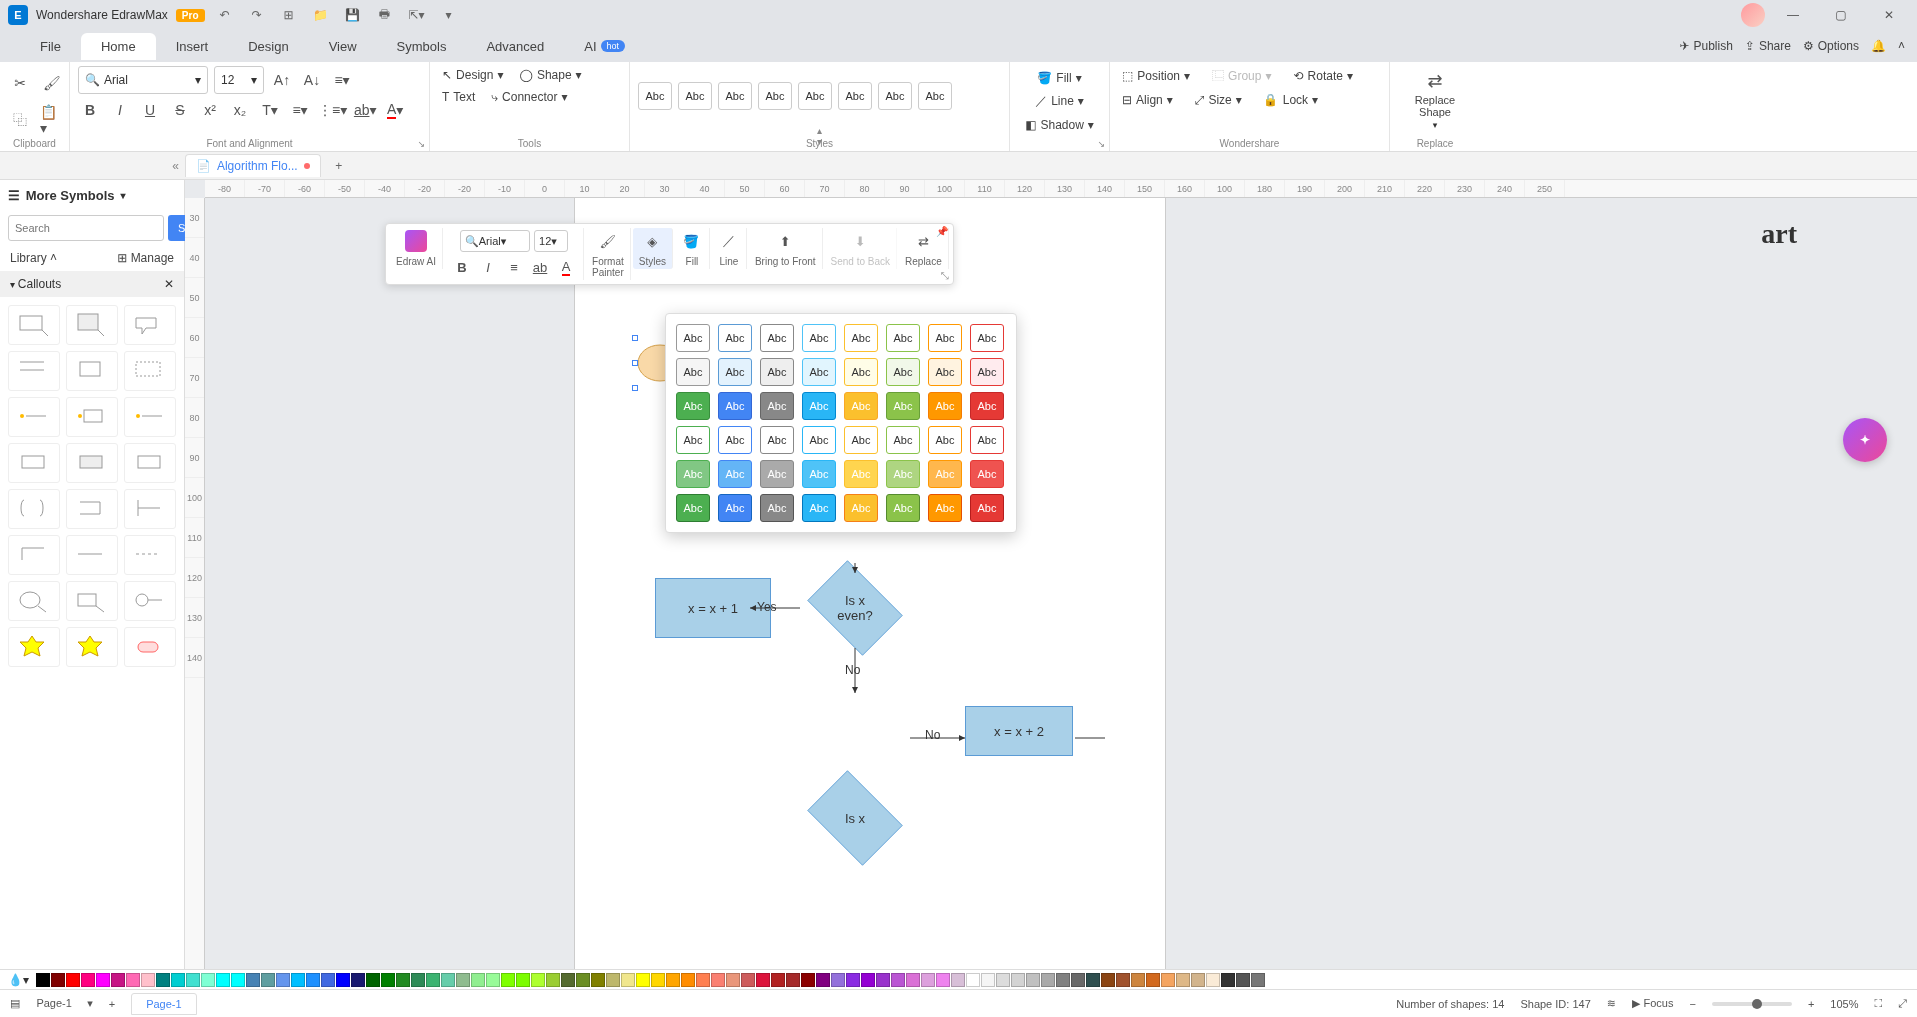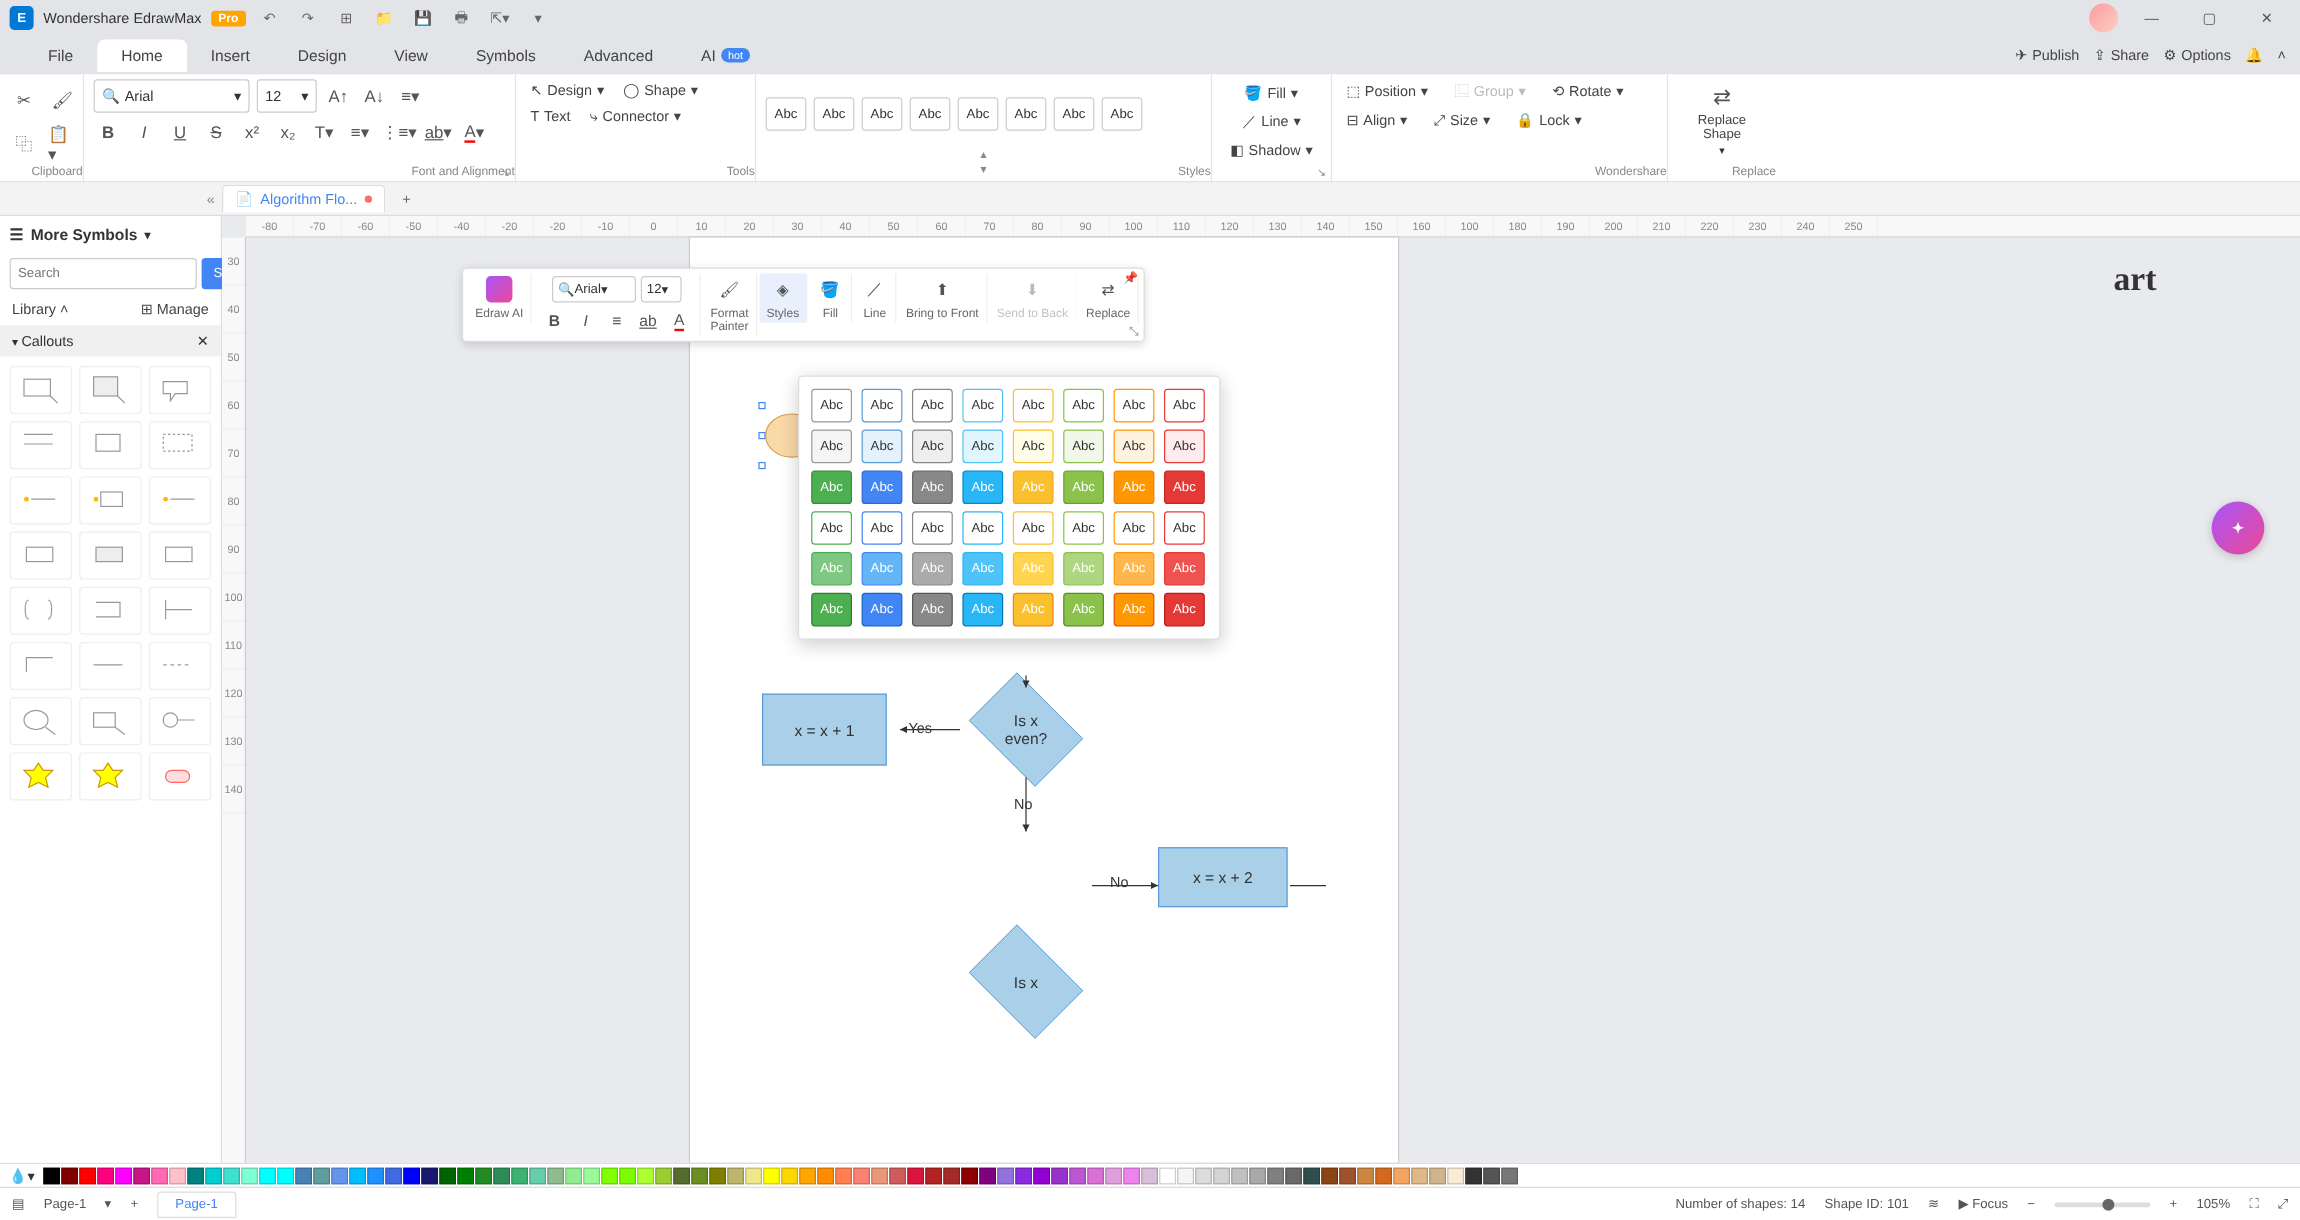--- a/index.html
+++ b/index.html
@@ -17,21 +17,21 @@
 .menu-item{padding:6px 20px;font-size:13px;color:#444;cursor:pointer}
 .menu-item.active{background:#fff;border-radius:6px 6px 0 0}
 .menu-ai{display:flex;align-items:center;gap:4px}
 .hot-badge{background:#4285f4;color:#fff;font-size:9px;padding:1px 6px;border-radius:8px}
 .menu-spacer{flex:1}
 .menu-right{display:flex;gap:12px;padding-right:12px;align-items:center}
 .menu-right-item{display:flex;align-items:center;gap:4px;font-size:12px;color:#444;cursor:pointer}
 
 .ribbon{height:90px;background:#fff;display:flex;border-bottom:1px solid #ddd}
 .ribbon-group{border-right:1px solid #e5e5e5;padding:4px 8px;display:flex;flex-direction:column;position:relative}
-.ribbon-group-label{position:absolute;bottom:2px;left:0;right:0;text-align:right;font-size:10px;color:#888}
+.ribbon-group-label{position:absolute;bottom:2px;left:0;right:0;text-align:center;font-size:10px;color:#888}
 .ribbon-group .tools{display:flex;gap:4px;flex-wrap:wrap;align-items:center}
 .ribbon-btn{min-width:24px;height:24px;display:flex;align-items:center;justify-content:center;color:#555;cursor:pointer;font-size:14px;border-radius:3px}
 .font-select{width:130px;height:28px;border:1px solid #ccc;border-radius:3px;display:flex;align-items:center;padding:0 6px;font-size:12px;gap:4px}
 .size-select{width:50px;height:28px;border:1px solid #ccc;border-radius:3px;display:flex;align-items:center;padding:0 6px;font-size:12px}
 .big-btn{display:flex;flex-direction:column;align-items:center;justify-content:center;padding:4px 8px;cursor:pointer;gap:2px}
 .big-btn-icon{font-size:18px;color:#555}
 .big-btn-label{font-size:11px;color:#444}
 .style-swatch{width:34px;height:28px;border:1px solid #ccc;border-radius:3px;display:flex;align-items:center;justify-content:center;font-size:11px;cursor:pointer;background:#fff}
 .ribbon-dropdown{display:flex;align-items:center;gap:4px;font-size:12px;color:#444;cursor:pointer;padding:2px 4px}
 
@@ -593,21 +593,21 @@
           <div class="sp-swatch" style="background: rgb(76, 175, 80); border-color: rgb(46, 125, 50); color: rgb(255, 255, 255);">Abc</div>
           <div class="sp-swatch" style="background: rgb(66, 133, 244); border-color: rgb(21, 101, 192); color: rgb(255, 255, 255);">Abc</div>
           <div class="sp-swatch" style="background: rgb(136, 136, 136); border-color: rgb(85, 85, 85); color: rgb(255, 255, 255);">Abc</div>
           <div class="sp-swatch" style="background: rgb(41, 182, 246); border-color: rgb(2, 119, 189); color: rgb(255, 255, 255);">Abc</div>
           <div class="sp-swatch" style="background: rgb(251, 192, 45); border-color: rgb(245, 127, 23); color: rgb(255, 255, 255);">Abc</div>
           <div class="sp-swatch" style="background: rgb(139, 195, 74); border-color: rgb(85, 139, 47); color: rgb(255, 255, 255);">Abc</div>
           <div class="sp-swatch" style="background: rgb(255, 152, 0); border-color: rgb(230, 81, 0); color: rgb(255, 255, 255);">Abc</div>
           <div class="sp-swatch" style="background: rgb(229, 57, 53); border-color: rgb(183, 28, 28); color: rgb(255, 255, 255);">Abc</div>
         </div>
 
-      <div class="fc-shape fc-rect" style="left:430px;top:380px;width:104px;height:60px">
+      <div class="fc-shape fc-rect" style="left:450px;top:380px;width:116px;height:60px">
           <span>x = x + 1</span>
         </div>
       <div class="fc-label" style="left:552px;top:402px">Yes</div>
       <div class="fc-shape fc-diamond" style="left:595px;top:370px">
           <span style="white-space:pre">Is x
 even?</span>
         </div>
       <div class="fc-label" style="left:640px;top:465px">No</div>
       <div class="fc-shape fc-diamond" style="left:595px;top:500px">
           <span>Is x</span>
@@ -723,21 +723,21 @@
     </div>
 </div>
 
 <div class="statusbar">
   <span>▤</span>
   <span><span>Page-1</span> &nbsp;&nbsp;&nbsp;&nbsp;▾</span>
   <span>+</span>
   <span class="page-tab">Page-1</span>
   <div class="spacer"></div>
   <span>Number of shapes: 14</span>
-  <span>Shape ID: 101</span>
+  <span>Shape ID: 147</span>
   <span>≋</span>
   <span>▶ <span>Focus</span></span>
   <span>−</span>
   <div class="zoom-track">
       <div class="zoom-thumb"></div>
     </div>
   <span>+</span>
   <span>105%</span>
   <span>⛶</span>
   <span>⤢</span>

